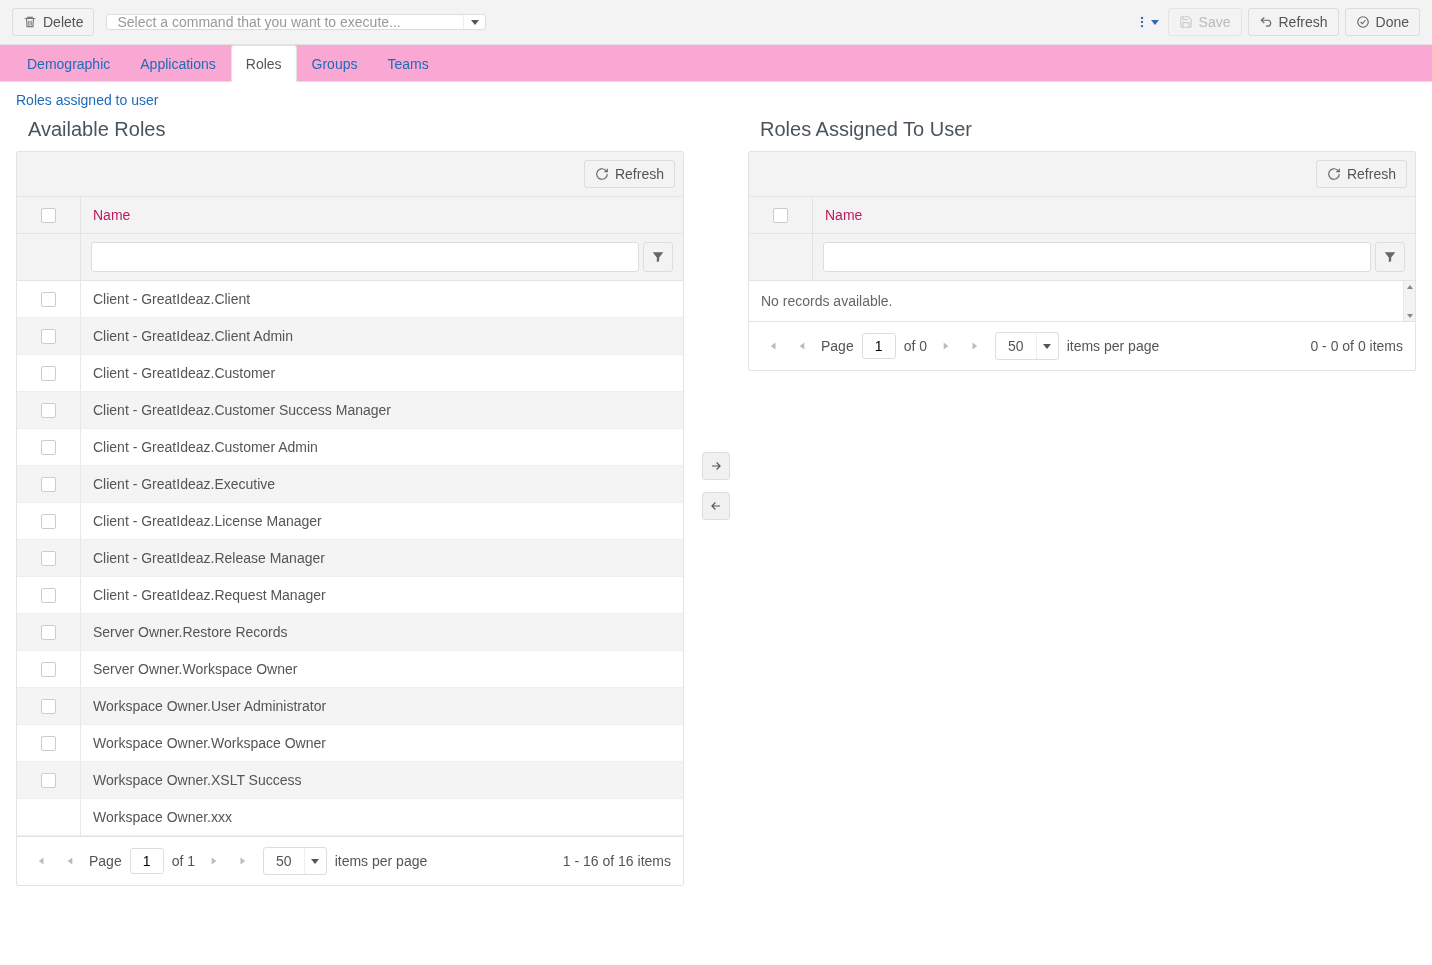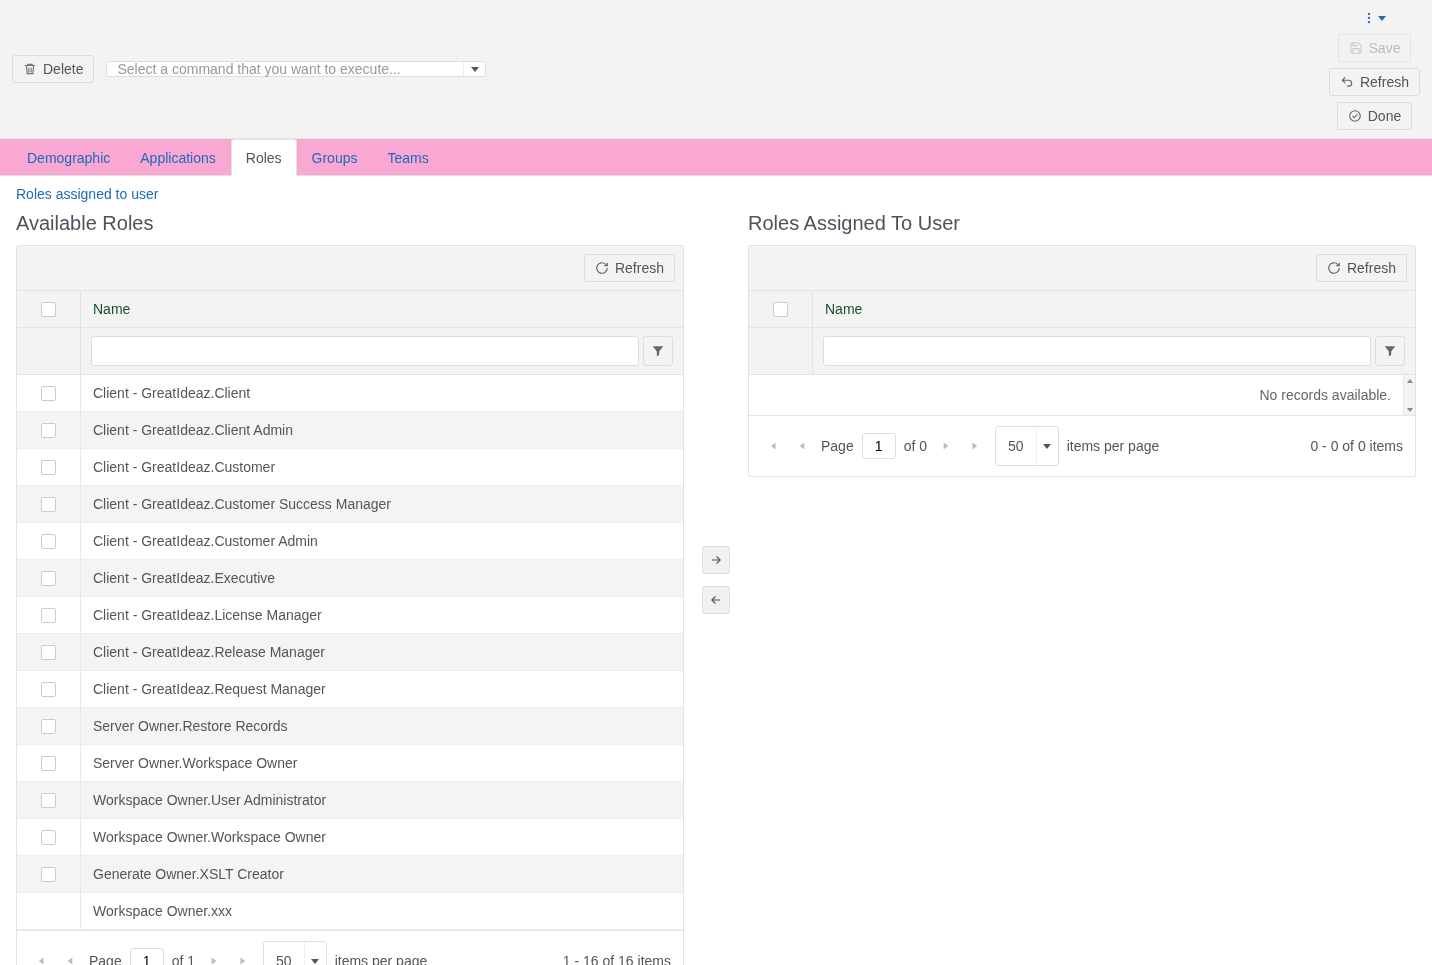--- a/index.html
+++ b/index.html
@@ -48,21 +48,21 @@
   }
   .command-select .caret-box {
     width: 22px;
     display: flex;
     align-items: center;
     justify-content: center;
     border-left: 1px solid #eee;
     height: 100%;
   }
   .toolbar-spacer { flex: 1; }
-  .toolbar-right { display: flex; align-items: center; gap: 6px; flex-direction: column; }
+  .toolbar-right { display: flex; align-items: center; gap: 6px; }
   .vmenu {
     display: flex;
     align-items: center;
     gap: 2px;
     color: #2b6cb0;
     padding: 3px;
   }
   .caret-down { width:0; height:0; border-left:4px solid transparent; border-right:4px solid transparent; border-top:5px solid currentColor; }
 
   .tabs {
@@ -99,21 +99,21 @@
     align-items: flex-start;
   }
   .panel {
     flex: 1;
     min-width: 0;
   }
   .panel h2 {
     font-size: 20px;
     font-weight: 400;
     color: #4a545e;
-    margin: 6px 0 10px;
+    margin: 6px 12px 10px;
   }
   .grid {
     border: 1px solid #e3e3e3;
     border-radius: 2px;
     background: #fff;
   }
   .grid-toolbar {
     display: flex;
     justify-content: flex-end;
     padding: 8px;
@@ -131,21 +131,21 @@
     flex-shrink: 0;
     display: flex;
     align-items: center;
     justify-content: center;
     padding: 10px 0;
     border-right: 1px solid #e3e3e3;
   }
   .col-name {
     flex: 1;
     padding: 10px 12px;
-    color: #14532d;
+    color: #be185d;
   }
   .chk {
     width: 15px;
     height: 15px;
     border: 1px solid #ccc;
     background: #fff;
     border-radius: 2px;
   }
   .grid-filter {
     display: flex;
@@ -185,21 +185,21 @@
   }
   .grid-row {
     display: flex;
     border-bottom: 1px solid #eee;
     align-items: stretch;
   }
   .grid-row:nth-child(even) { background: #f4f4f4; }
   .grid-row .col-chk { border-right: 1px solid #e8e8e8; padding: 10px 0; }
   .grid-row .col-name { padding: 10px 12px; color: #555; }
   .no-records {
-    text-align: right;
+    text-align: left;
     padding: 12px;
     color: #666;
   }
   .pager {
     display: flex;
     align-items: center;
     padding: 10px 12px;
     border-top: 1px solid #e3e3e3;
     gap: 8px;
     color: #555;
@@ -219,21 +219,21 @@
     height: 26px;
     border: 1px solid #ddd;
     border-radius: 3px;
     text-align: center;
     font-size: 14px;
   }
   .page-size {
     display: flex;
     border: 1px solid #ddd;
     border-radius: 3px;
-    height: 40px;
+    height: 28px;
     align-items: center;
   }
   .page-size .val { padding: 0 12px; }
   .page-size .dd { width: 22px; display:flex; align-items:center; justify-content:center; border-left:1px solid #eee; height:100%; }
   .pager-spacer { flex: 1; }
 
   .transfer {
     width: 40px;
     display: flex;
     flex-direction: column;
@@ -443,21 +443,21 @@
           <div class="grid-row">
             <div class="col-chk">
               <div class="chk"></div>
             </div>
             <div class="col-name">Workspace Owner.Workspace Owner</div>
           </div>
           <div class="grid-row">
             <div class="col-chk">
               <div class="chk"></div>
             </div>
-            <div class="col-name">Generate Owner.XSLT Creator</div>
+            <div class="col-name">Workspace Owner.XSLT Success</div>
           </div>
           <div class="grid-row">
             <div class="col-chk"></div>
             <div class="col-name">Workspace Owner.xxx</div>
           </div>
         </div>
       <div class="pager">
         <div class="navbtn">
             <svg class="icon" viewBox="0 0 24 24" fill="#bbb">
               <path d="M6 6v12M18 6l-8 6 8 6z"></path>

